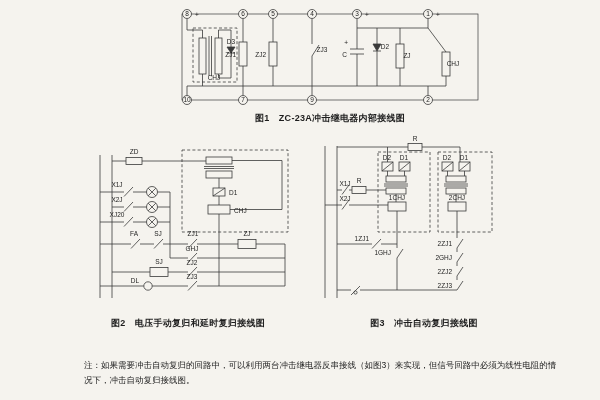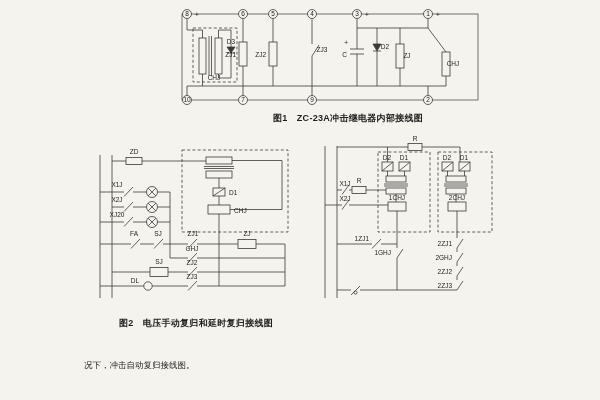--- a/index.html
+++ b/index.html
@@ -7,22 +7,22 @@
        font-family:"Liberation Sans","DejaVu Sans",sans-serif;color:#1d1d1d}
   .page{position:absolute;inset:0}
   .sheet{position:absolute;left:0;top:0}
   .sheet line,.sheet path,.sheet rect,.sheet circle,.sheet polygon{stroke:#3a3a3a;stroke-width:.8;fill:none}
   .sheet .dash{stroke-dasharray:3 2.2}
   .sheet .thin{stroke-width:.7}
   .sheet .solidfill{fill:#3a3a3a}
   .sheet text{stroke:none;fill:#1d1d1d;font-family:"Liberation Sans","DejaVu Sans",sans-serif;font-size:6.5px}
   .sheet circle.term{fill:#f5f3ee}
   .caption{position:absolute;font-size:9px;font-weight:bold;text-align:center;white-space:nowrap;letter-spacing:.3px}
-  #cap1{left:198px;top:112px;width:300px}
-  #cap2{left:96px;top:317px;width:200px}
+  #cap1{left:180px;top:112px;width:300px}
+  #cap2{left:88px;top:317px;width:200px}
   #cap3{left:328px;top:317px;width:192px}
   .note{position:absolute;left:84px;top:358px;width:505px;font-size:8.5px;line-height:1.8;color:#222}
   .note div{white-space:nowrap}
 </style>
 </head>
 <body>
 
 <div class="page">
 
   <svg class="sheet" width="600" height="400" viewBox="0 0 600 400">
@@ -285,17 +285,19 @@
           <text x="452" y="246" text-anchor="end">2ZJ1</text>
           <text x="452" y="260" text-anchor="end">2GHJ</text>
           <text x="452" y="274" text-anchor="end">2ZJ2</text>
           <text x="452" y="288" text-anchor="end">2ZJ3</text>
         </g>
     </g>
   </svg>
 
   <div id="cap1" class="caption">图1　ZC-23A冲击继电器内部接线图</div>
   <div id="cap2" class="caption">图2　电压手动复归和延时复归接线图</div>
+  <div id="cap3" class="caption">图3　冲击自动复归接线图</div>
 
   <div class="note">
+    <div>注：如果需要冲击自动复归的回路中，可以利用两台冲击继电器反串接线（如图3）来实现，但信号回路中必须为线性电阻的情</div>
     <div>况下，冲击自动复归接线图。</div>
   </div>
 </div>
 
 </body></html>

